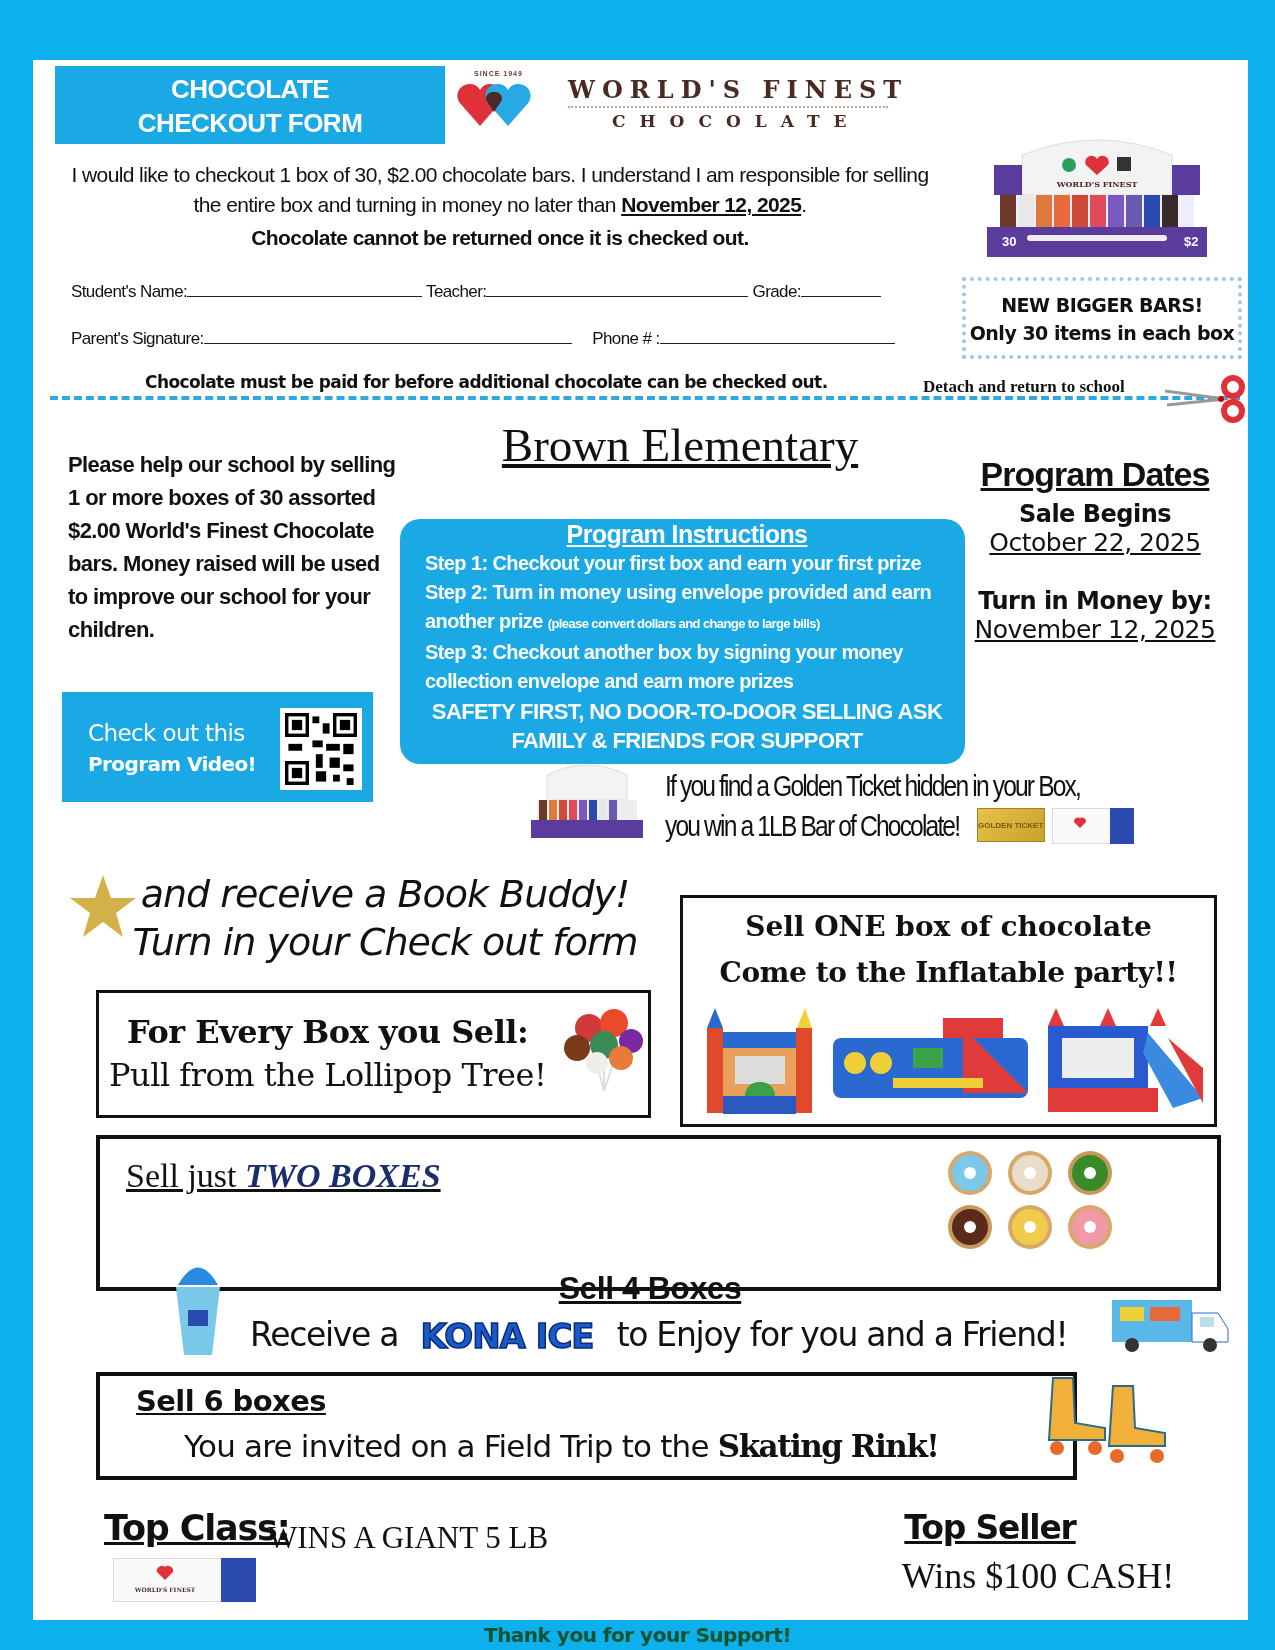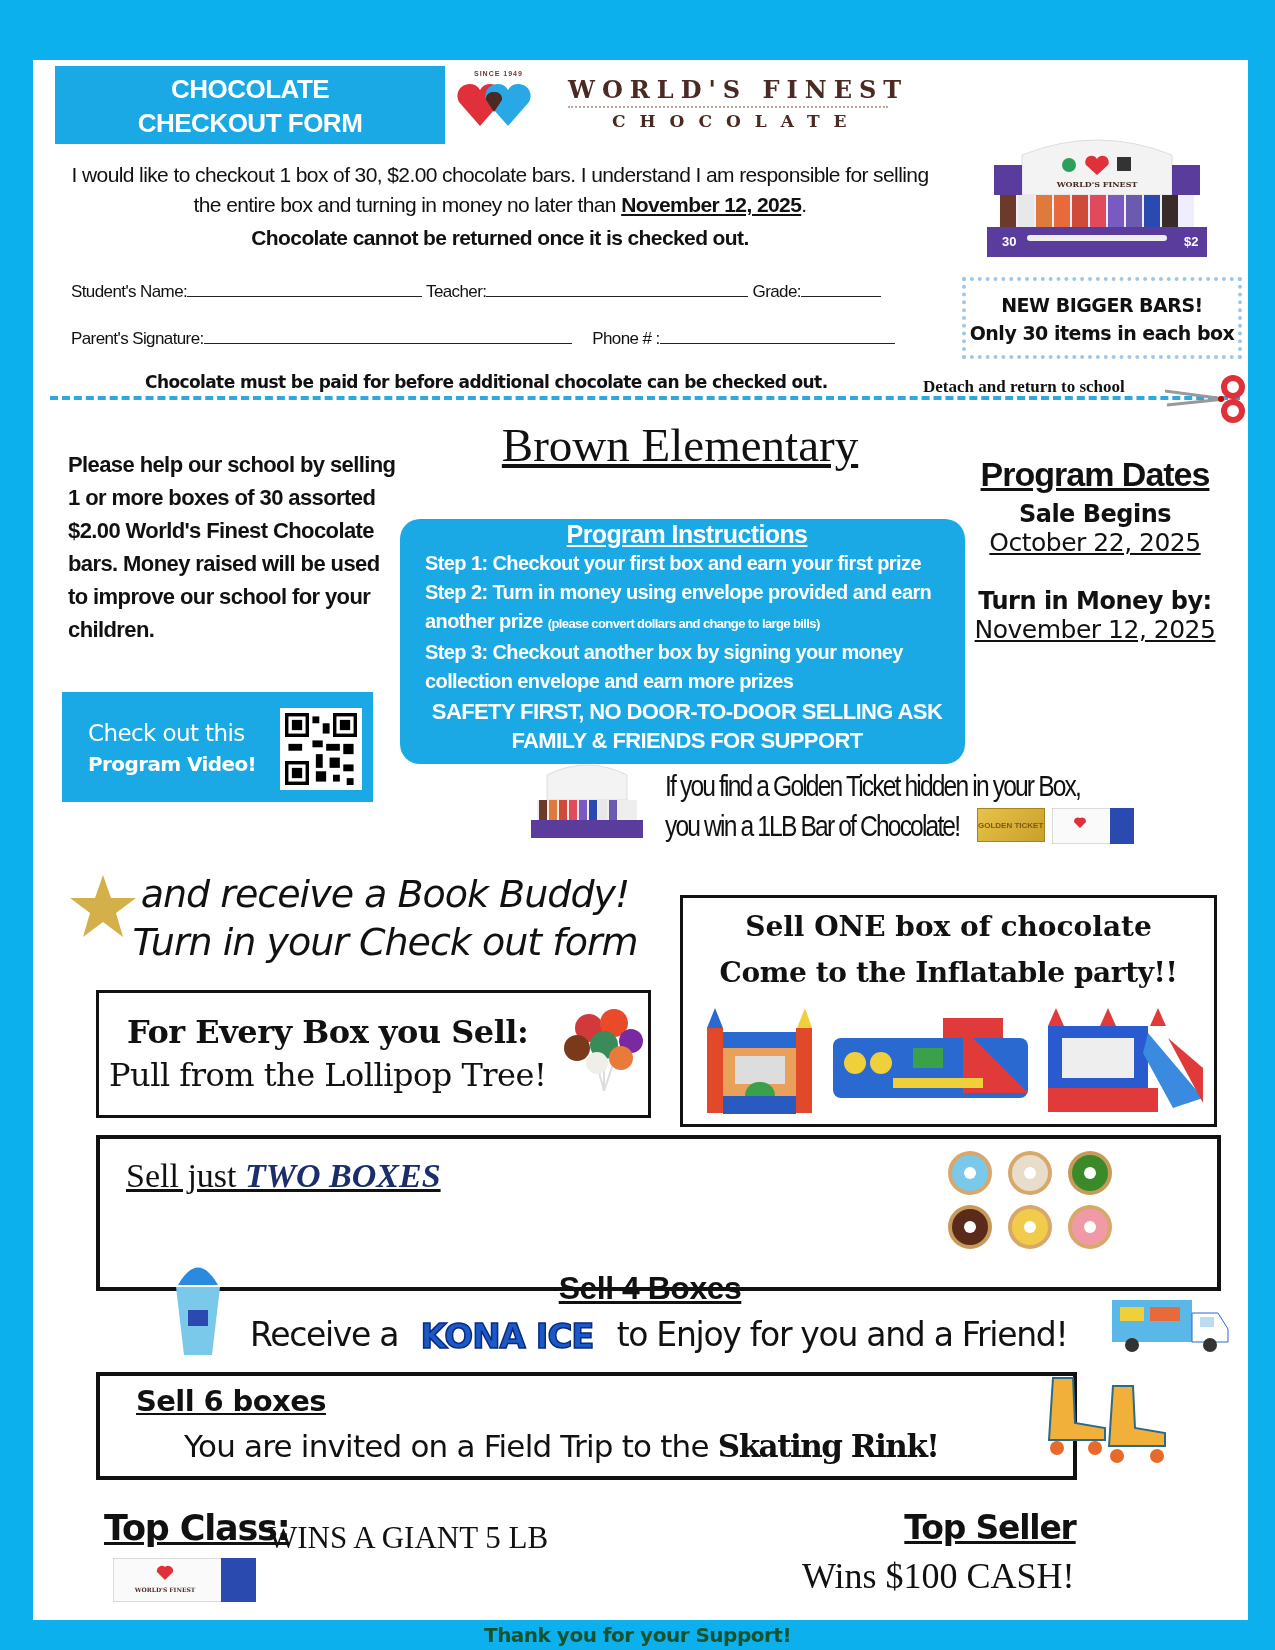--- a/index.html
+++ b/index.html
@@ -88,21 +88,21 @@
   .box-skate { left: 96px; top: 1372px; width: 981px; height: 108px; border: 4px solid #111; }
   .skate-title { position: absolute; left: 36px; top: 8px; font-family: "DejaVu Sans", sans-serif; font-weight: bold; font-size: 29px; text-decoration: underline; letter-spacing: -0.6px; }
   .skate-sub { position: absolute; left: 84px; top: 52px; font-family: "DejaVu Sans", sans-serif; font-size: 31px; letter-spacing: -0.8px; }
   .skate-sub b { font-family: "DejaVu Serif", serif; letter-spacing: -1.5px; }
   .skates { position: absolute; left: 935px; top: -8px; width: 140px; height: 100px; }
 
   .top-class-label { left: 104px; top: 1508px; font-weight: bold; font-size: 35px; text-decoration: underline; font-family: "DejaVu Sans", sans-serif; letter-spacing: -1.2px; }
   .top-class-text { left: 268px; top: 1518px; font-family: "Liberation Serif", serif; font-size: 31px; line-height: 40px; }
   .giant-bar { left: 113px; top: 1558px; width: 143px; height: 44px; }
   .top-seller-label { left: 840px; top: 1508px; width: 300px; text-align: center; font-weight: bold; font-size: 33px; text-decoration: underline; font-family: "DejaVu Sans", sans-serif; letter-spacing: -1.2px; }
-  .top-seller-text { left: 802px; top: 1555px; width: 340px; font-family: "Liberation Serif", serif; font-size: 36px; }
+  .top-seller-text { left: 868px; top: 1555px; width: 340px; text-align: center; font-family: "Liberation Serif", serif; font-size: 36px; }
 </style>
 </head>
 <body>
 
 <div class="frame-top"></div>
 <div class="page"></div>
 
 <div class="abs form-title-box">
   <div>CHOCOLATE</div>
   <div>CHECKOUT FORM</div>

